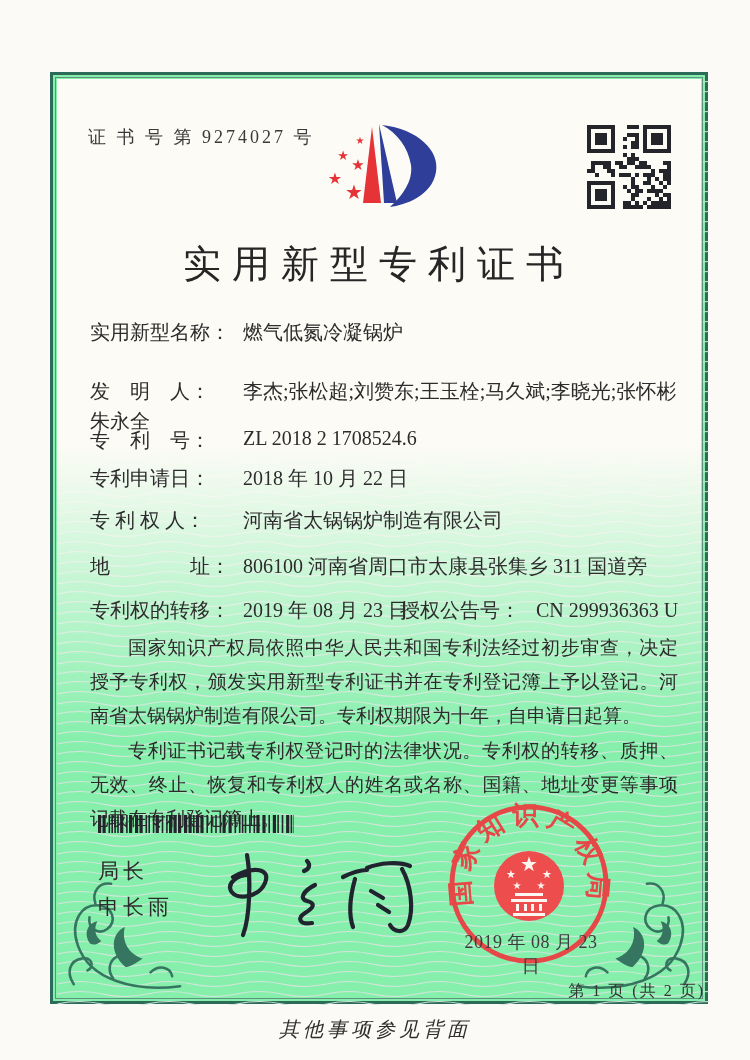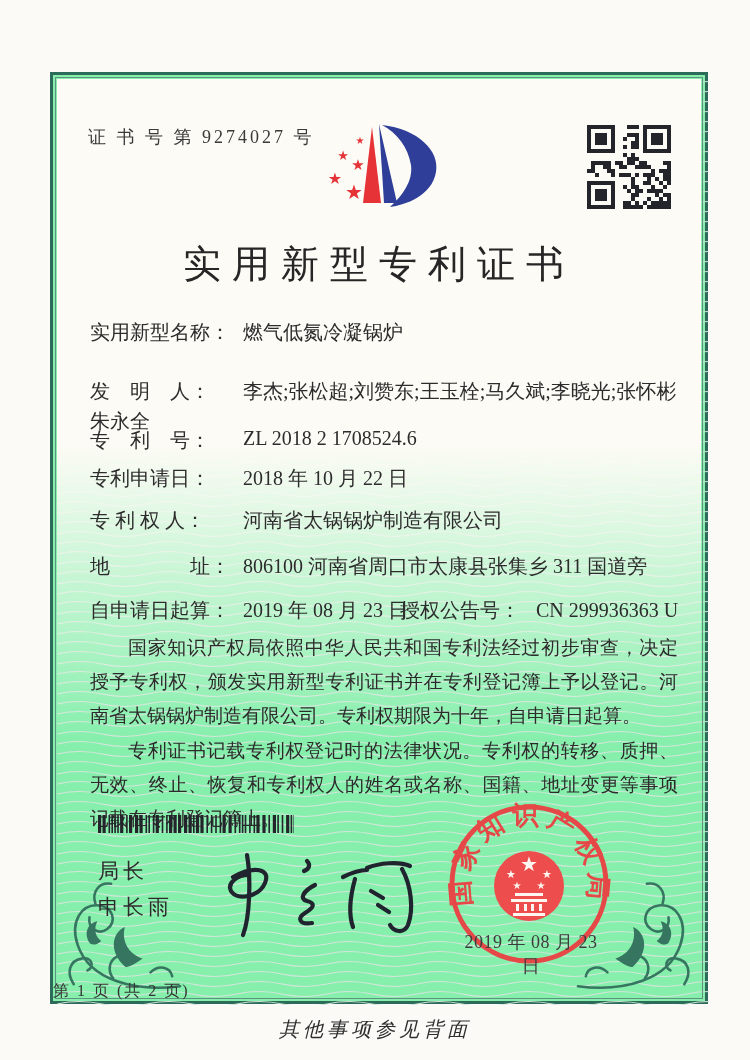--- a/index.html
+++ b/index.html
@@ -58,21 +58,21 @@
   .sig-label { position:absolute; left:45px; font-size:21px; letter-spacing:4px; color:#2b2b2b;
                font-family:"Liberation Sans","DejaVu Sans",sans-serif; }
   .sig-title { top:782px;font-family:Liberation Mono, monospace; }
   .sig-name  { top:818px; }
   .signature-svg { position:absolute; left:150px; top:762px; width:215px; height:102px; z-index:4; }
 
   .seal { position:absolute; left:393px; top:726px; width:166px; height:166px; z-index:4; }
   .seal-date { position:absolute; left:400px; top:855px; width:156px; text-align:center;
                font-size:18px; color:#3c3c3c; z-index:5; letter-spacing:0.5px; }
 
-  .footer-page { position:absolute; top:906px; width:100%; text-align:left;
+  .footer-page { position:absolute; top:906px; width:100%; text-align:right;
                  font-size:16px; letter-spacing:2px; color:#333; }
   .back-note { position:absolute; top:1016px; width:100%; text-align:center;
                font-size:20px; letter-spacing:4px; color:#2e2e2e; font-style:italic; }
 </style>
 </head>
 <body>
 
 <div class="frame">
 
   <svg class="waves" width="100%" height="100%" preserveAspectRatio="none">
@@ -364,21 +364,21 @@
 
     <div class="row r-owner">
       <span class="lbl">专 利 权 人：</span><span class="val">河南省太锅锅炉制造有限公司</span>
     </div>
 
     <div class="row r-addr">
       <span class="lbl">地　　　　址：</span><span class="val">806100 河南省周口市太康县张集乡 311 国道旁</span>
     </div>
 
     <div class="row r-grant">
-      <span class="lbl">自申请日起算：</span><span class="val">2019 年 08 月 23 日</span>
+      <span class="lbl">专利权的转移：</span><span class="val">2019 年 08 月 23 日</span>
       <span class="grant-right">
         <span class="lbl2">授权公告号：</span><span>CN 299936363 U</span>
       </span>
     </div>
 
     <div class="paras">
       <p>国家知识产权局依照中华人民共和国专利法经过初步审查，决定授予专利权，颁发实用新型专利证书并在专利登记簿上予以登记。河南省太锅锅炉制造有限公司。专利权期限为十年，自申请日起算。</p>
       <p>专利证书记载专利权登记时的法律状况。专利权的转移、质押、无效、终止、恢复和专利权人的姓名或名称、国籍、地址变更等事项记载在专利登记簿上。</p>
     </div>
 

